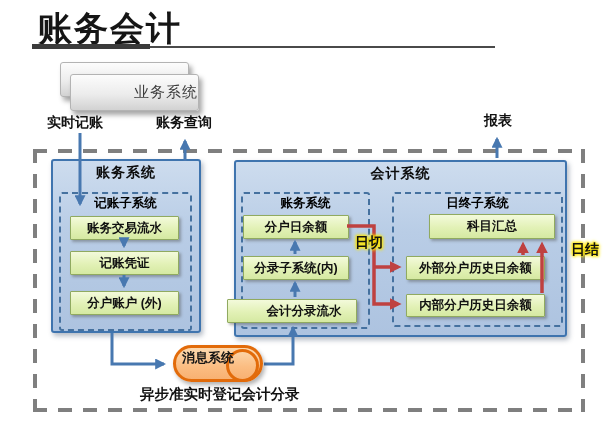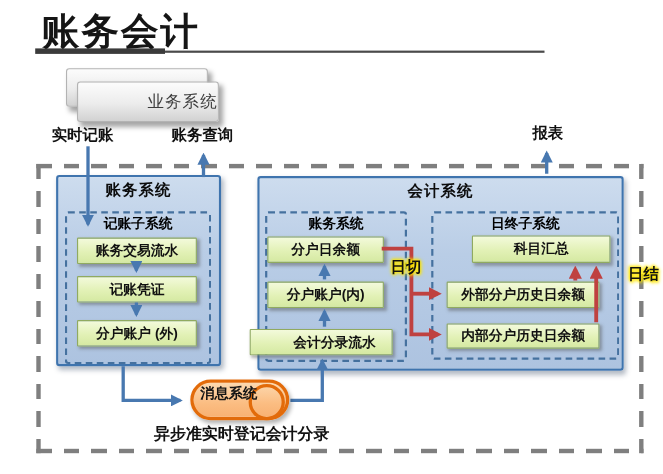--- a/index.html
+++ b/index.html
@@ -96,21 +96,21 @@
   <div class="node" style="left:70px;top:251px;width:107px;height:22px;">记账凭证</div>
   <div class="node" style="left:70px;top:291px;width:107px;height:22px;">分户账户 (外)</div>
 
   <div class="panel" style="left:234px;top:160px;width:329px;height:173px;">
     <div class="panel-title">会计系统</div>
   </div>
   <div class="sub" style="left:241px;top:192px;width:125px;height:133px;">
     <div class="sub-title">账务系统</div>
   </div>
   <div class="node" style="left:243px;top:215px;width:104px;height:22px;">分户日余额</div>
-  <div class="node" style="left:243px;top:256px;width:104px;height:22px;">分户账户(内)</div>
+  <div class="node" style="left:243px;top:256px;width:104px;height:22px;">分录子系统(内)</div>
   <div class="node" style="left:227px;top:299px;width:104px;height:22px;padding-left:24px;">会计分录流水</div>
 
   <div class="sub" style="left:392px;top:192px;width:167px;height:131px;">
     <div class="sub-title">日终子系统</div>
   </div>
   <div class="node" style="left:429px;top:214px;width:124px;height:23px;">科目汇总</div>
   <div class="node" style="left:406px;top:294px;width:137px;height:21px;">内部分户历史日余额</div>
   <div class="node" style="left:406px;top:256px;width:137px;height:22px;">外部分户历史日余额</div>
 
   <svg class="arrows" width="603" height="431" viewBox="0 0 603 431">

